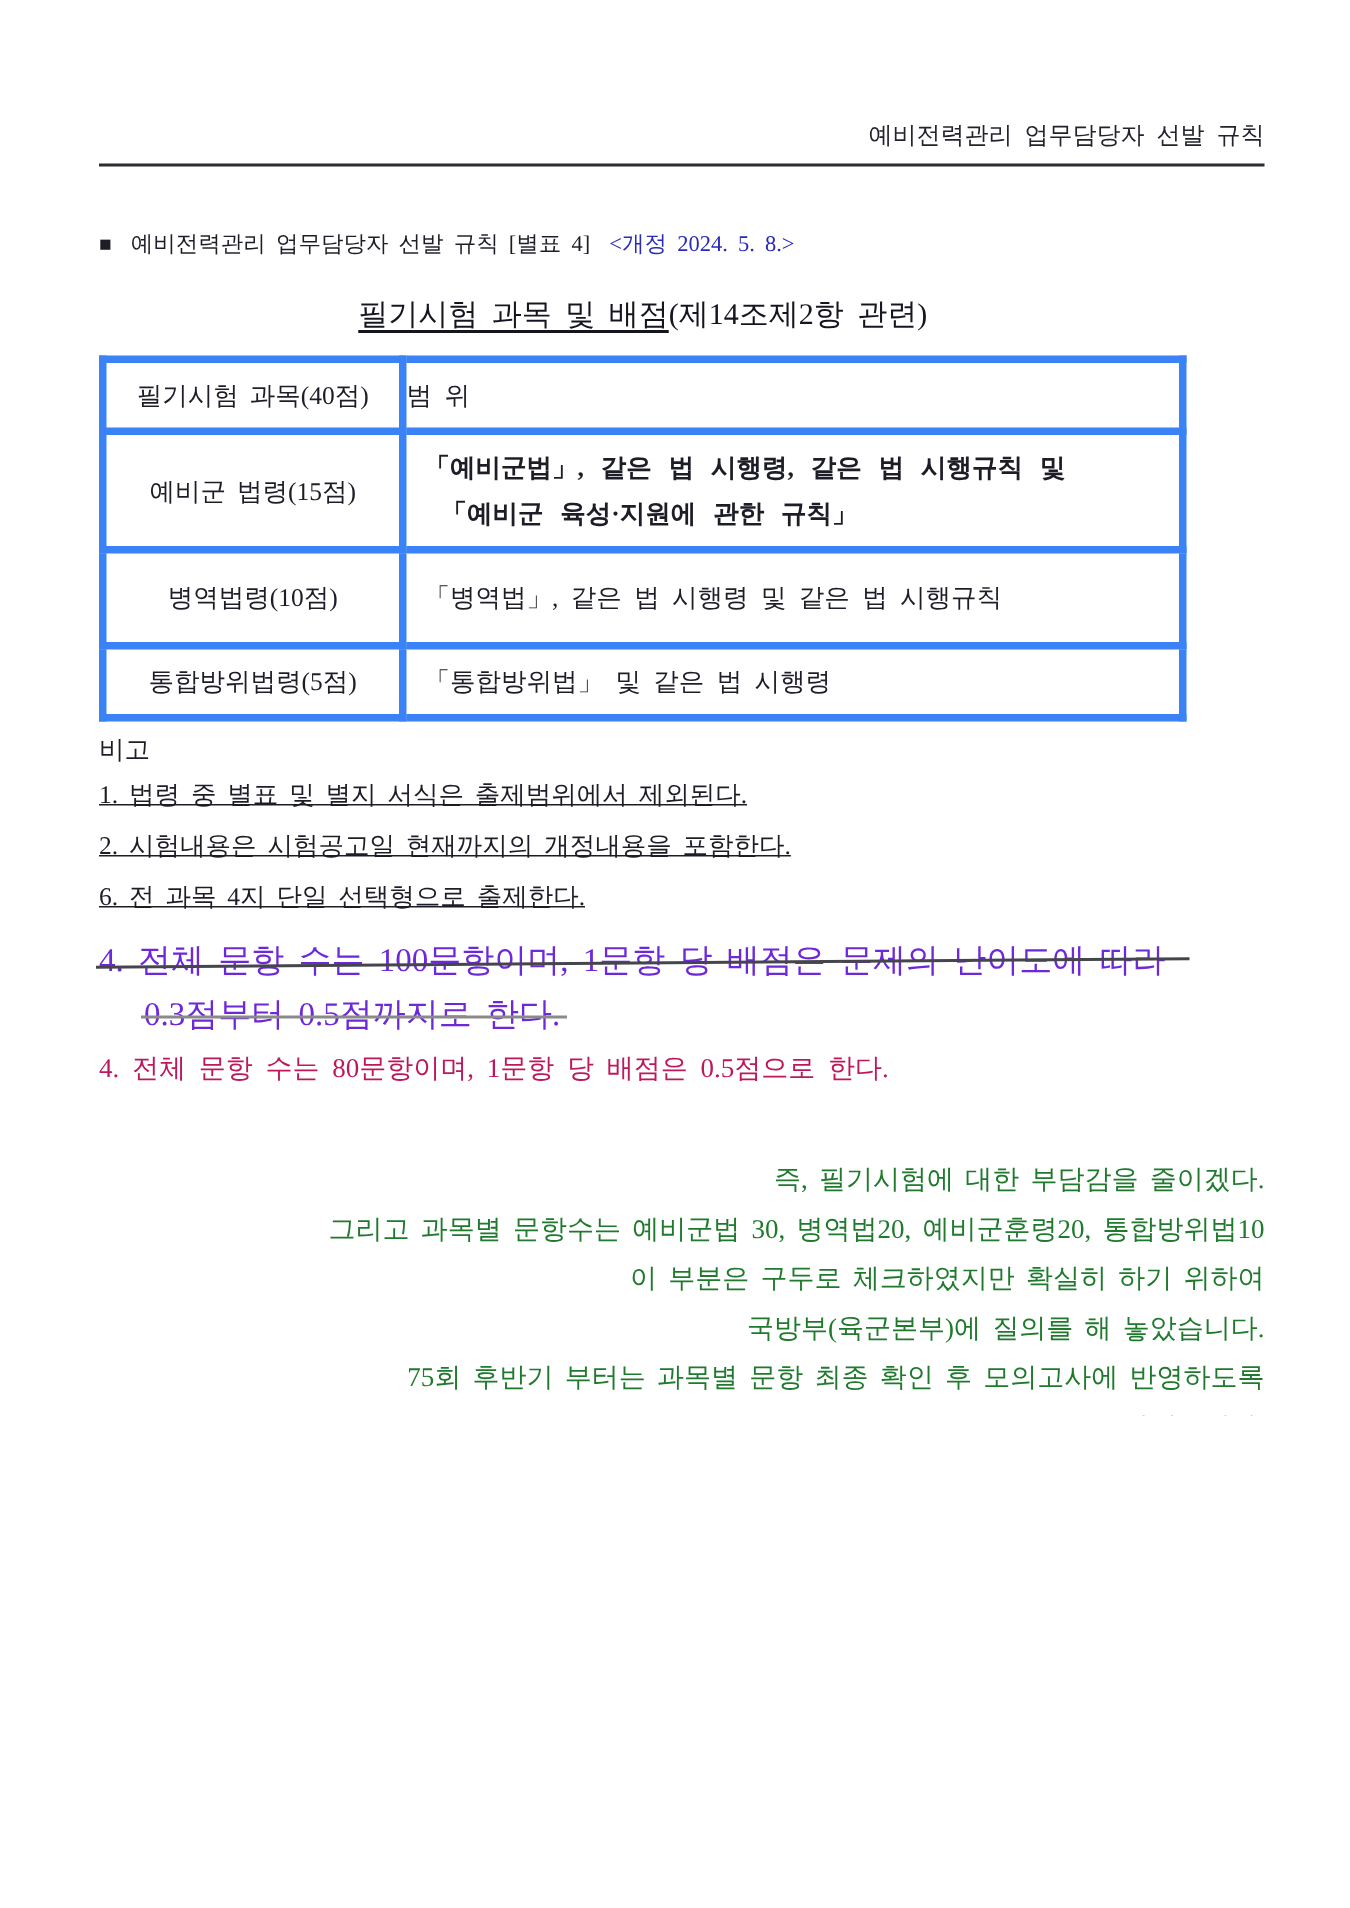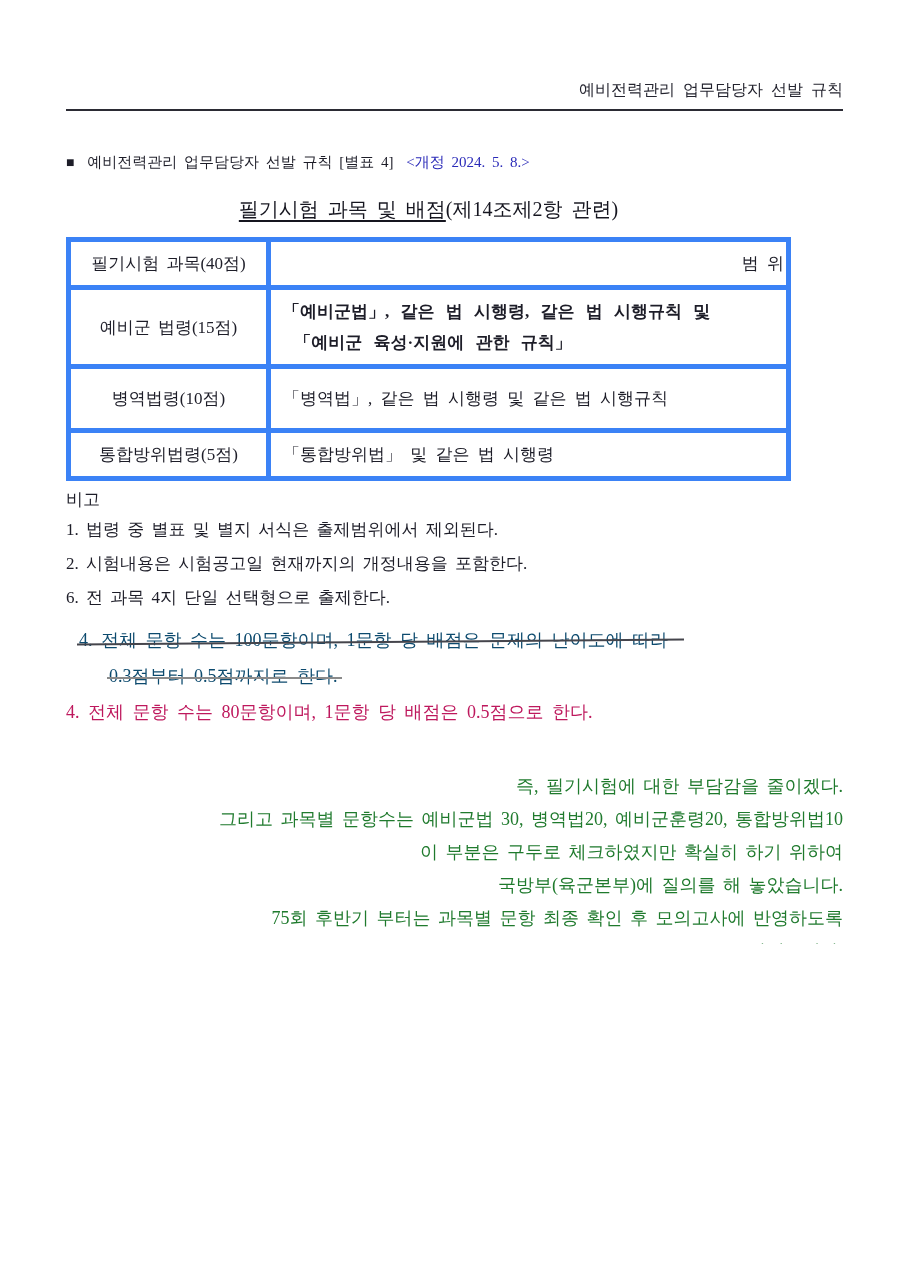--- a/index.html
+++ b/index.html
@@ -20,29 +20,29 @@
 
   table.exam { margin-top:14px; width:725px; border-collapse:collapse; table-layout:fixed; }
   table.exam th, table.exam td { border:5px solid #3b82f6; font-weight:normal; font-size:17px; vertical-align:middle; }
   col.c-subject { width:200px; }
   tr.h-row   { height:48px; }
   tr.r-1     { height:78px;margin-top:28px; }
   tr.r-2     { height:64px; }
   tr.r-3     { height:94px; }
   tr.r-4     { height:46px; }
   td.subject, th.subject { text-align:center; word-spacing:3px; }
-  th.scope { text-align:right; letter-spacing:2px; }
+  th.scope { text-align:left; letter-spacing:2px; }
   td.scope { text-align:left; padding:6px 10px 6px 12px; line-height:31px; white-space:pre-wrap; word-spacing:4px; }
   td.scope.wide { word-spacing:7px;font-weight:bold; }
 
   .notes { margin-top:6px; font-size:17px; }
   .notes-label { line-height:26px; }
-  .note-item { line-height:34px; word-spacing:3px; }
+  .note-item { line-height:34px; word-spacing:3px;text-decoration:underline; }
 
-  .deleted-note { margin-top:7px; color:#0c4a6e; font-size:18px; line-height:36px; word-spacing:4px;margin-left:13px; }
+  .deleted-note { margin-top:7px; color:#6d28d9; font-size:22px; line-height:36px; word-spacing:4px; }
   .strike { position:relative; display:inline-block; }
   .strike::after { content:""; position:absolute; top:53%; height:2px; }
   .strike.s-dark::after { left:-2px; right:-16px; background:#45454c; transform:rotate(-0.45deg); }
   .strike.s-gray::after { left:-2px; right:-4px; background:#8a8a8a; }
   .deleted-line2 { padding-left:30px; }
 
   .revised-note { color:#be185d; font-size:18px; line-height:36px; word-spacing:4px; }
 
   .annotation { margin-top:40px; color:#1f7a2d; font-size:18px; line-height:33px; white-space:pre-wrap; word-spacing:3px;text-align:right; }
 

